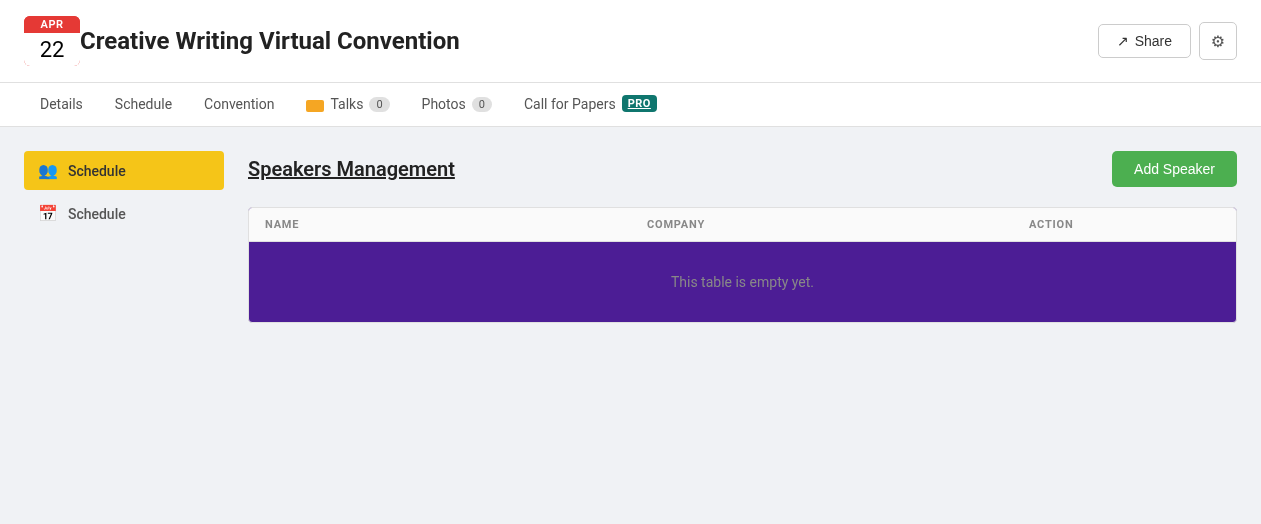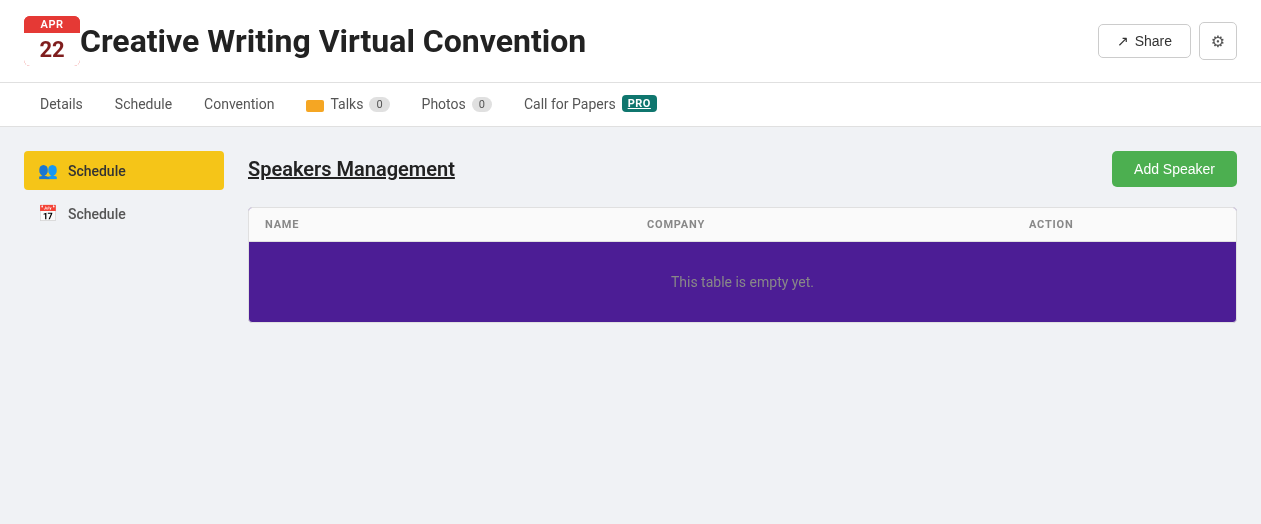--- a/index.html
+++ b/index.html
@@ -35,28 +35,28 @@
       background: #e53935;
       color: #fff;
       font-size: 11px;
       font-weight: 600;
       text-transform: uppercase;
       padding: 2px 0;
       letter-spacing: 0.5px;
     }
     .date-badge-day {
       background: #fff;
-      color: #7f1d1d;
+      color: #000000;
       font-size: 22px;
-      font-weight: 700;
+      font-weight: 400;
       padding: 4px 0;
       text-align: center;
     }
     .event-title {
-      font-size: 32px;
+      font-size: 24px;
       font-weight: 700;
       color: #222;
     }
     .header-actions {
       display: flex;
       align-items: center;
       gap: 8px;
     }
     .btn-share {
       display: flex;

